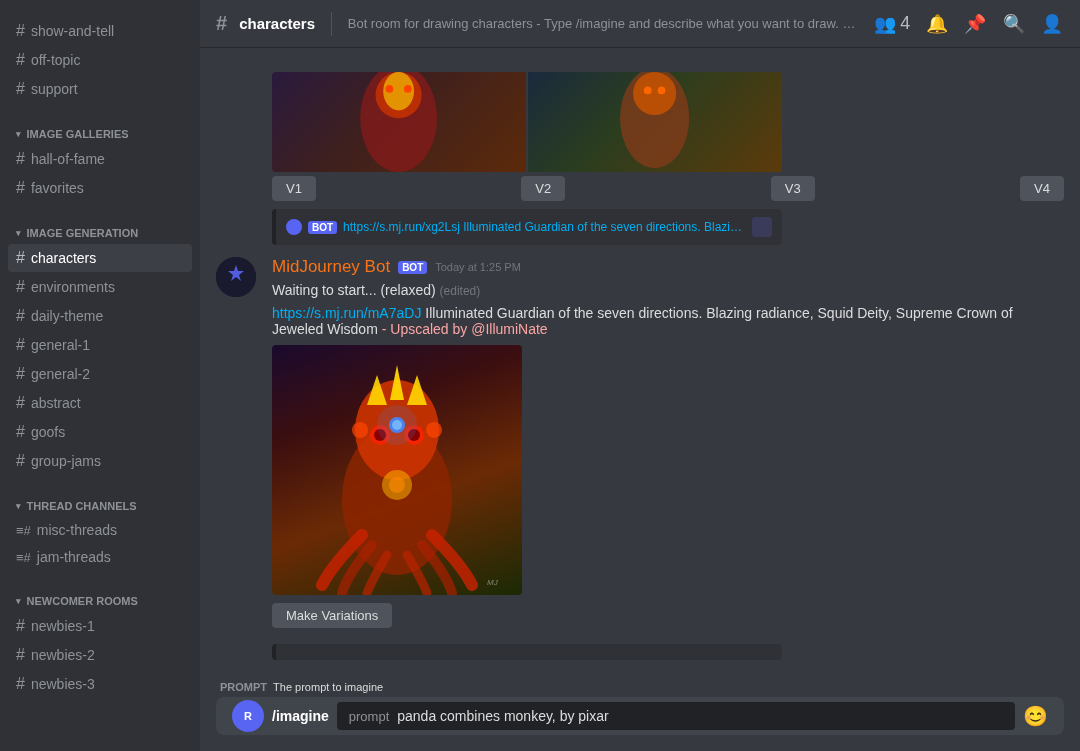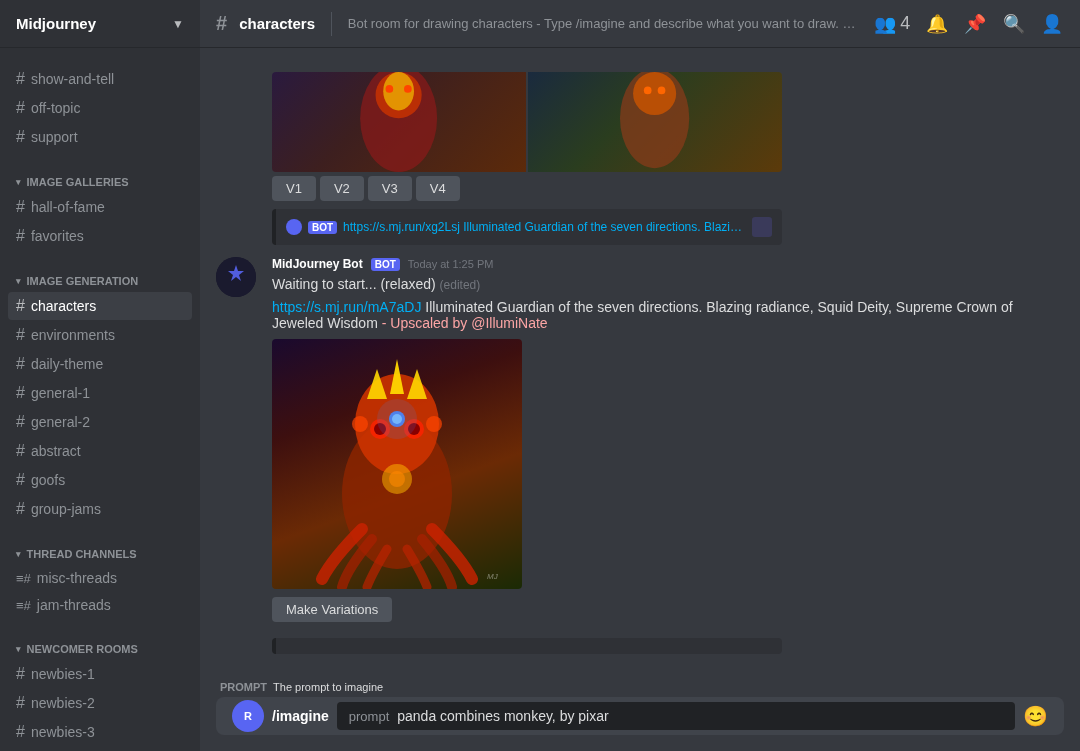--- a/index.html
+++ b/index.html
@@ -40,21 +40,21 @@
     .messages-area::-webkit-scrollbar { width: 6px; }
     .messages-area::-webkit-scrollbar-thumb { background: #202225; border-radius: 3px; }
 
     .message-group { display: flex; gap: 16px; padding: 4px 16px; margin-bottom: 4px; }
 
     .avatar { width: 40px; height: 40px; border-radius: 50%; background: #5865f2; flex-shrink: 0; display: flex; align-items: center; justify-content: center; color: #fff; font-size: 14px; font-weight: 700; }
     .avatar.mj { background: #1a1a2e; }
 
     .message-content { flex: 1; }
     .message-header { display: flex; align-items: center; gap: 8px; margin-bottom: 4px; }
-    .message-author { font-weight: 700; color: #ffffff; font-size: 12px; }
+    .message-author { font-weight: 400; color: #f97316; font-size: 17px; }
     .bot-badge { background: #5865f2; color: #fff; font-size: 10px; font-weight: 700; padding: 1px 4px; border-radius: 3px; }
     .message-time { color: #72767d; font-size: 11px; }
     .message-text { color: #dcddde; font-size: 14px; line-height: 1.4; }
     .message-link { color: #00aff4; text-decoration: none; }
     .edited-tag { color: #72767d; font-size: 12px; margin-left: 0; }
     .action-btn { background: #4f545c; color: #dcddde; border: none; border-radius: 4px; padding: 5px 14px; font-size: 13px; cursor: pointer; font-weight: 500; }
     .action-btn.variations { background: #4f545c; }
 
     
     .btn-row { display: flex; gap: 4px; margin-top: 4px; }
@@ -65,24 +65,20 @@
     .slash-cmd { color: #ffffff; font-weight: 700; font-size: 14px; padding: 11px 0; flex-shrink: 0; }
     .emoji-btn { color: #b9bbbe; font-size: 20px; cursor: pointer; margin-left: auto; flex-shrink: 0; }
 
     .section-caret { font-size: 9px; margin-right: 2px; }
   </style>
 </head>
 <body>
 
 <div class="sidebar">
 
-  <div class="server-header">
-    <span>Midjourney</span>
-    <span class="chevron">▼</span>
-  </div>
 
   <div class="channel-section">
     <div class="channel-item">
       <span class="hash">#</span>
       <span>show-and-tell</span>
     </div>
     <div class="channel-item">
       <span class="hash">#</span>
       <span>off-topic</span>
     </div>
@@ -221,21 +217,21 @@
             <div style="background: linear-gradient(135deg, #1a2a3e 0%, #2a3d1f 40%, #5c3a0a 100%); position:relative; overflow:hidden;">
               <svg width="100%" height="100%" viewBox="0 0 255 130" xmlns="http://www.w3.org/2000/svg">
                 <ellipse cx="127" cy="60" rx="45" ry="65" fill="#8B3A1A" opacity="0.7"></ellipse>
                 <circle cx="127" cy="28" r="28" fill="#CC5500" opacity="0.8"></circle>
                 <circle cx="118" cy="24" r="5" fill="#FF6600"></circle>
                 <circle cx="136" cy="24" r="5" fill="#FF6600"></circle>
               </svg>
             </div>
           </div>
 
-          <div class="btn-row" style="margin-top:4px;">
+          <div class="btn-row" style="margin-top:4px;justify-content:space-between;">
             <button class="action-btn">V1</button>
             <button class="action-btn">V2</button>
             <button class="action-btn">V3</button>
             <button class="action-btn">V4</button>
           </div>
         </div>
       </div>
     </div>
 
     <div style="padding: 4px 16px 0;">

